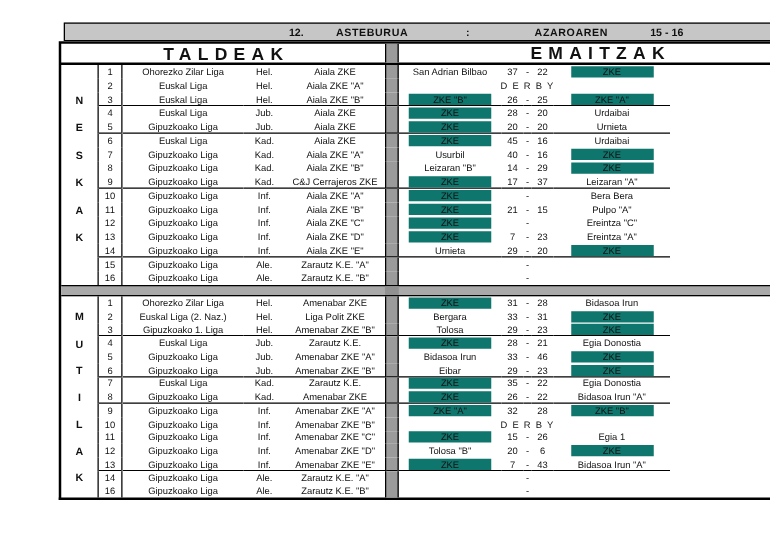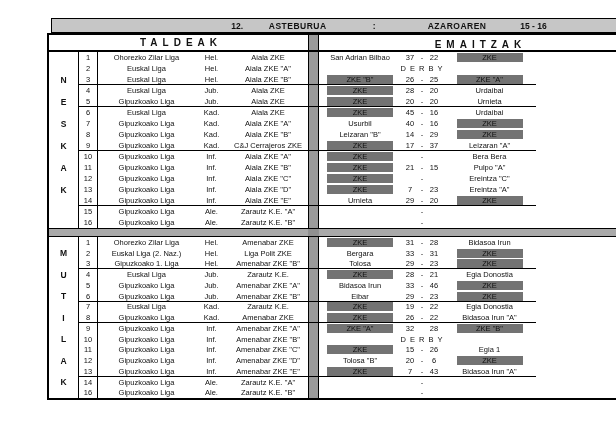--- a/index.html
+++ b/index.html
@@ -19,37 +19,37 @@
   .hb-label { left: 37.5%; letter-spacing: 0.5px; }
   .hb-colon { left: 55.5%; }
   .hb-month { left: 65%; letter-spacing: 0.5px; }
   .hb-dates { left: 81%; }
 
   
   .title-row { display: flex; border: 2px solid #000; background: #fff; height: 19px; }
   .title-left  { width: 259px; display: flex; align-items: center; justify-content: center; }
   .title-strip { width: 11px; background: #9b9b9b; border-left: 1px solid #000; border-right: 1px solid #000; }
   .title-right { flex: 1; display: flex; align-items: flex-end; justify-content: center; }
-  .title-text { font-weight: bold; font-size: 10px; letter-spacing: 5px; text-indent: 5px; }
+  .title-text { font-weight: bold; font-size: 14px; letter-spacing: 5px; text-indent: 5px; }
 
   .body-wrap { border: 2px solid #000; border-top: none; }
 
   .section {}
   .row { display: grid; grid-template-columns: 29px 20px 97px 33px 80px 11px 82px 18px 6px 18px 93px; align-items: center; }
   .g-row { height: 11px; }
   .b-row { height: 10.75px; }
 
   .cell { height: 100%; display: flex; align-items: center; justify-content: center; font-size: 7.5px; white-space: nowrap; overflow: visible; }
   .cell.letter { font-weight: bold; font-size: 8.5px; }
   .cell.num    { border-left: 1px solid #000; border-right: 1px solid #000; }
   .cell.strip  { background: #9b9b9b; border-left: 1px solid #000; border-right: 1px solid #000; }
   .cell.score  { font-size: 7.5px; }
   .row.group-end > .cell:not(.letter) { box-shadow: inset 0 -1px 0 #000; }
 
-  .pill { display: block; width: 66px; margin: 0 auto; background: #737373; text-align: center; line-height: 9px; }
+  .pill { display: block; width: 66px; margin: 0 auto; background: #0f766e; text-align: center; line-height: 9px; }
   .derby { white-space: nowrap; letter-spacing: 1px; font-size: 7.5px; justify-content: center; }
 
   .separator-row { height: 9px; background: #a9a9a9; border-top: 1px solid #000; border-bottom: 1px solid #000; position: relative; }
   .separator-strip { position: absolute; left: 259px; width: 11px; top: 0; bottom: 0; background: #909090; }
 </style>
 </head>
 <body>
 
 <div class="sheet">
 
@@ -407,21 +407,21 @@
         <div class="row b-row">
           <div class="cell letter"></div>
           <div class="cell num">7</div>
           <div class="cell league">Euskal Liga</div>
           <div class="cell cat">Kad.</div>
           <div class="cell team">Zarautz K.E.</div>
           <div class="cell strip"></div>
           <div class="cell home">
             <span class="pill">ZKE</span>
           </div>
-          <div class="cell score">19</div>
+          <div class="cell score">35</div>
           <div class="cell dashc">-</div>
           <div class="cell score">22</div>
           <div class="cell away">Egia Donostia</div>
         </div>
         <div class="row b-row group-end">
           <div class="cell letter">I</div>
           <div class="cell num">8</div>
           <div class="cell league">Gipuzkoako Liga</div>
           <div class="cell cat">Kad.</div>
           <div class="cell team">Amenabar ZKE</div>

